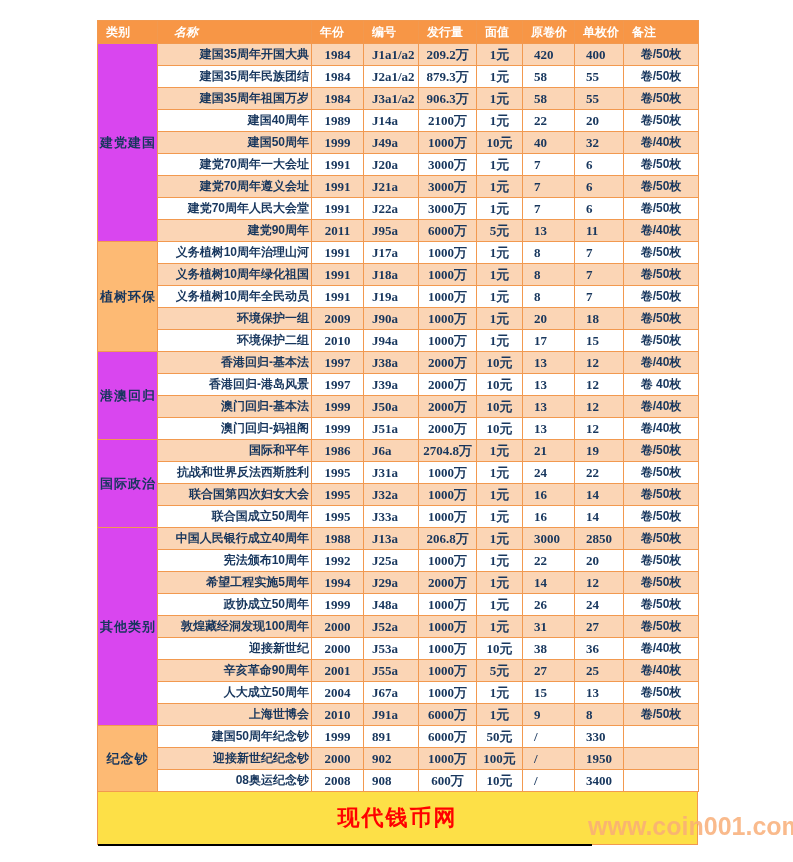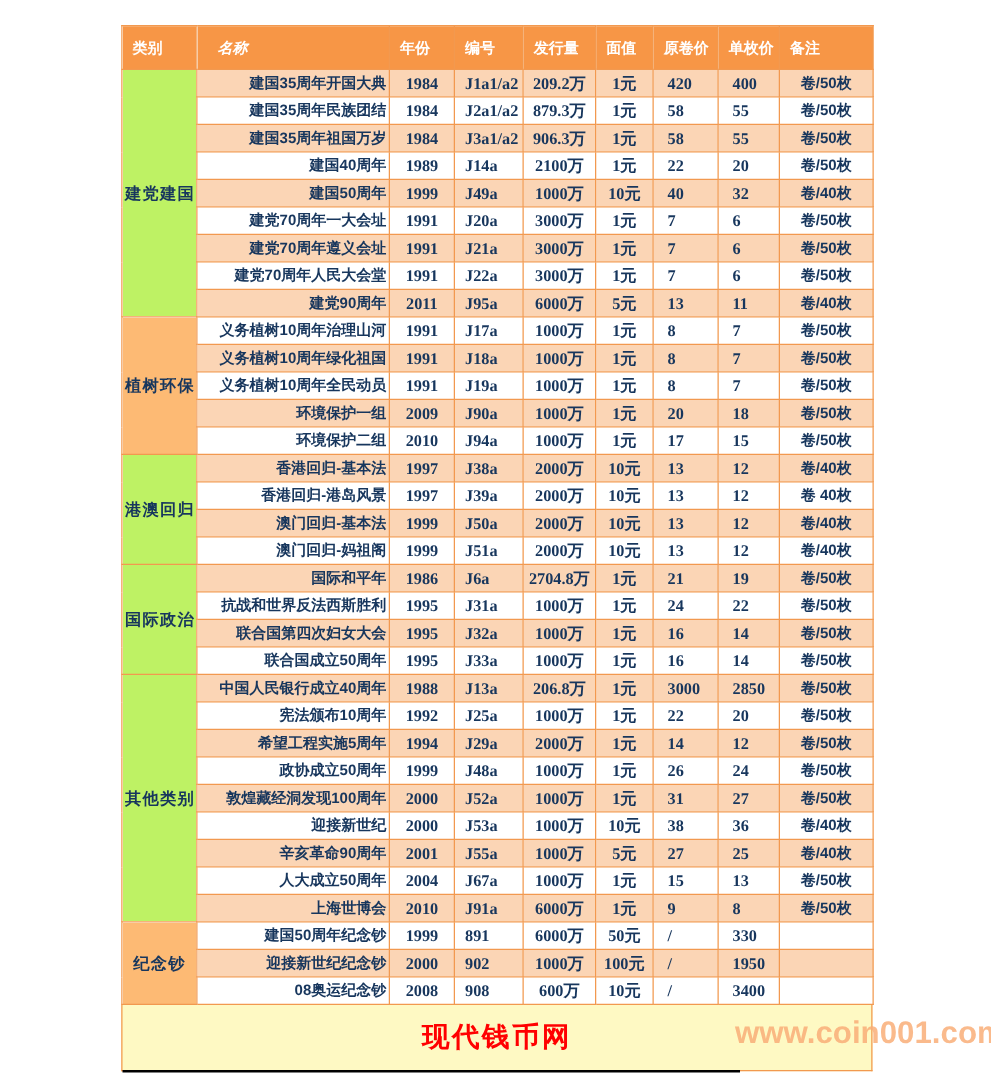--- a/index.html
+++ b/index.html
@@ -10,41 +10,41 @@
   }
   .page{position:absolute;left:97px;top:20px;width:601px;}
   table.coin-table{border-collapse:collapse;width:601px;table-layout:fixed;}
   .coin-table th,.coin-table td{
     border:1px solid #F2994F;height:22px;box-sizing:border-box;
     font-size:12px;font-weight:bold;color:#17365D;padding:0 2px;
     overflow:hidden;white-space:nowrap;
   }
   .coin-table thead th{
     background:#F79646;color:#ffffff;text-align:left;
-    padding-left:8px;font-size:12px;height:35px;margin-left:12px;
+    padding-left:8px;font-size:12px;height:23px;margin-left:12px;
   }
   .coin-table thead th.th-name{padding-left:16px;font-style:italic;}
   td.cat{
-    background:#bef264;text-align:center;font-size:13px;
+    background:#d946ef;text-align:center;font-size:13px;
     color:#17365D;letter-spacing:1px;
   }
   td.cat.white{background:#fdba74;}
   td.peach{background:#FBD5B5;}
   td.white{background:#ffffff;}
   td.name{text-align:right;padding-left:8px;font-size:12px;}
   td.num{font-family:"Liberation Serif","DejaVu Serif",serif;font-size:13px;}
   td.year,td.issue,td.face,td.note{text-align:center;}
   td.code{text-align:left;padding-left:8px;}
   td.roll,td.unit{text-align:left;padding-left:11px;}
   td.note{font-size:12px;font-family:Liberation Sans, sans-serif;}
   .green{color:#008000;}
   .red{color:#FF0000;}
   .blue{color:#0000FF;margin-top:17px;}
   .footer{
-    border:1px solid #F2994F;border-top:none;height:52px;background:#fef9c3;
+    border:1px solid #F2994F;border-top:none;height:52px;background:#fde047;
     display:flex;align-items:center;justify-content:center;gap:8px;
     position:relative;
   }
   .site-name{
     color:#FF0000;font-size:22px;font-weight:bold;letter-spacing:2px;
   }
   .site-link{
     color:#0000FF;font-family:"Liberation Mono","DejaVu Sans Mono",monospace;
     font-size:15px;font-weight:bold;text-decoration:underline;cursor:pointer;
   }

